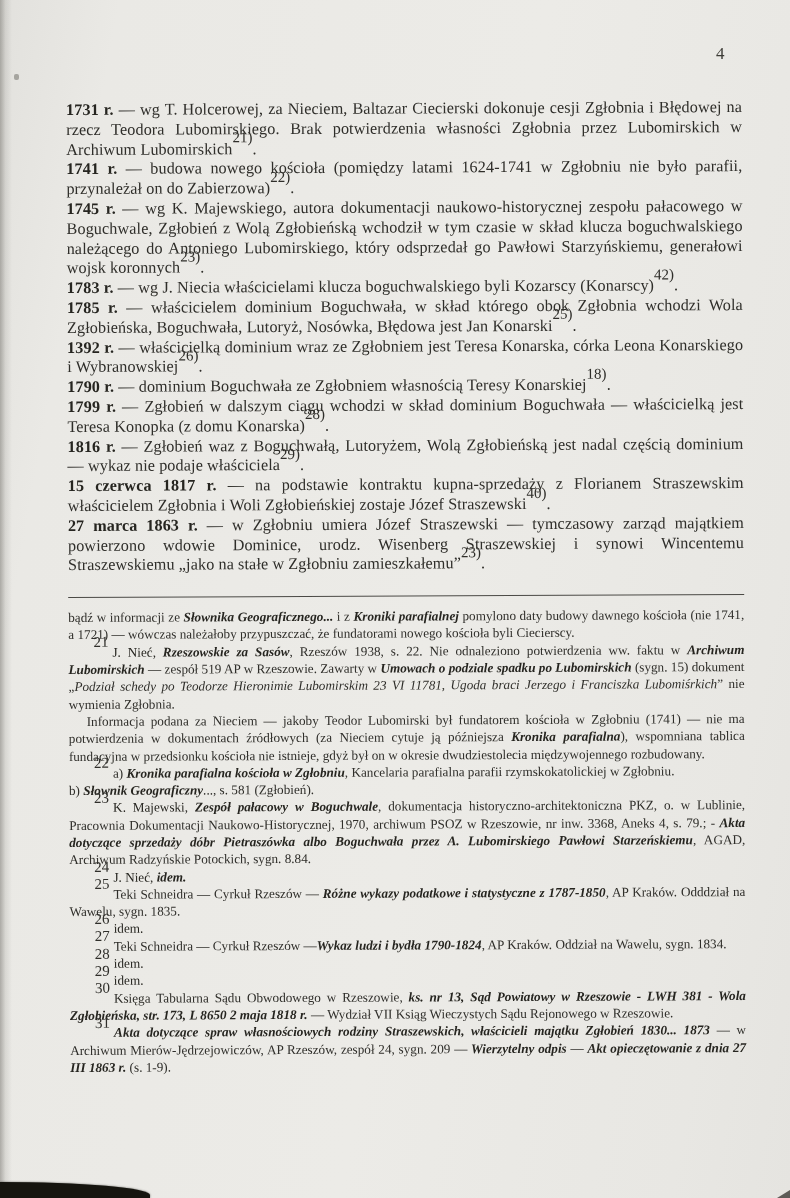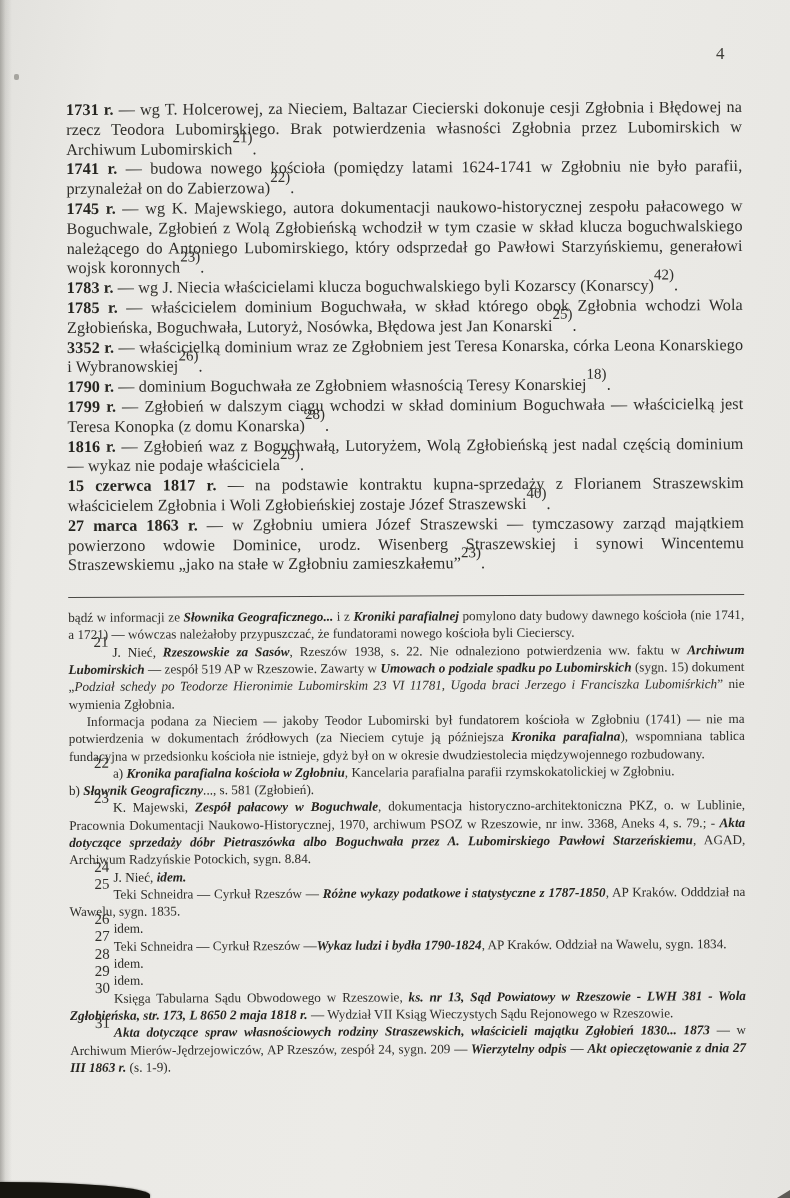--- a/index.html
+++ b/index.html
@@ -74,21 +74,21 @@
   <div class="speck"></div>
   <div class="page-number">4</div>
 
   <div class="content">
     <div class="body">
         <p><span class="date">1731 r.</span> — wg T. Holcerowej, za Nieciem, Baltazar Ciecierski dokonuje cesji Zgłobnia i Błędowej na rzecz Teodora Lubomirskiego. Brak potwierdzenia własności Zgłobnia przez Lubomirskich w Archiwum Lubomirskich<sup class="ref">21)</sup>.</p>
         <p><span class="date">1741 r.</span> — budowa nowego kościoła (pomiędzy latami 1624-1741 w Zgłobniu nie było parafii, przynależał on do Zabierzowa)<sup class="ref">22)</sup>.</p>
         <p><span class="date">1745 r.</span> — wg K. Majewskiego, autora dokumentacji naukowo-historycznej zespołu pałacowego w Boguchwale, Zgłobień z Wolą Zgłobieńską wchodził w tym czasie w skład klucza boguchwalskiego należącego do Antoniego Lubomirskiego, który odsprzedał go Pawłowi Starzyńskiemu, generałowi wojsk koronnych<sup class="ref">23)</sup>.</p>
         <p><span class="date">1783 r.</span> — wg J. Niecia właścicielami klucza boguchwalskiego byli Kozarscy (Konarscy)<sup class="ref">42)</sup>.</p>
         <p><span class="date">1785 r.</span> — właścicielem dominium Boguchwała, w skład którego obok Zgłobnia wchodzi Wola Zgłobieńska, Boguchwała, Lutoryż, Nosówka, Błędowa jest Jan Konarski<sup class="ref">25)</sup>.</p>
-        <p><span class="date">3352 r.</span> — właścicielką dominium wraz ze Zgłobniem jest Teresa Konarska, córka Leona Konarskiego i Wybranowskiej<sup class="ref">26)</sup>.</p>
+        <p><span class="date">1392 r.</span> — właścicielką dominium wraz ze Zgłobniem jest Teresa Konarska, córka Leona Konarskiego i Wybranowskiej<sup class="ref">26)</sup>.</p>
         <p><span class="date">1790 r.</span> — dominium Boguchwała ze Zgłobniem własnością Teresy Konarskiej<sup class="ref">18)</sup>.</p>
         <p><span class="date">1799 r.</span> — Zgłobień w dalszym ciągu wchodzi w skład dominium Boguchwała — właścicielką jest Teresa Konopka (z domu Konarska)<sup class="ref">28)</sup>.</p>
         <p><span class="date">1816 r.</span> — Zgłobień waz z Boguchwałą, Lutoryżem, Wolą Zgłobieńską jest nadal częścią dominium — wykaz nie podaje właściciela<sup class="ref">29)</sup>.</p>
         <p><span class="date">15 czerwca 1817 r.</span> — na podstawie kontraktu kupna-sprzedaży z Florianem Straszewskim właścicielem Zgłobnia i Woli Zgłobieńskiej zostaje Józef Straszewski<sup class="ref">40)</sup>.</p>
         <p><span class="date">27 marca 1863 r.</span> — w Zgłobniu umiera Józef Straszewski — tymczasowy zarząd majątkiem powierzono wdowie Dominice, urodz. Wisenberg Straszewskiej i synowi Wincentemu Straszewskiemu „jako na stałe w Zgłobniu zamieszkałemu”<sup class="ref">23)</sup>.</p>
       </div>
     <div class="rule"></div>
     <div class="footnotes">
         <p class=""><span class="seg-n">bądź w informacji ze </span><span class="seg-bi">Słownika Geograficznego...</span><span class="seg-n"> i z </span><span class="seg-bi">Kroniki parafialnej</span><span class="seg-n"> pomylono daty budowy dawnego kościoła (nie 1741, a 1721) — wówczas należałoby przypuszczać, że fundatorami nowego kościoła byli Ciecierscy.</span></p>
         <p class="indent"><sup class="fn-num">21</sup><span class="seg-b">J. Nieć, </span><span class="seg-bi">Rzeszowskie za Sasów</span><span class="seg-n">, Rzeszów 1938, s. 22. Nie odnaleziono potwierdzenia ww. faktu w </span><span class="seg-bi">Archiwum Lubomirskich</span><span class="seg-n"> — zespół 519 AP w Rzeszowie. Zawarty w </span><span class="seg-bi">Umowach o podziale spadku po Lubomirskich</span><span class="seg-n"> (sygn. 15) dokument „</span><span class="seg-i">Podział schedy po Teodorze Hieronimie Lubomirskim 23 VI 11781, Ugoda braci Jerzego i Franciszka Lubomiśrkich</span><span class="seg-n">” nie wymienia Zgłobnia.</span></p>

